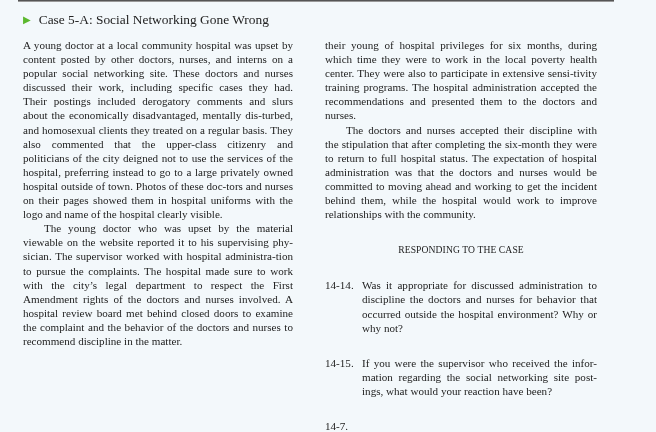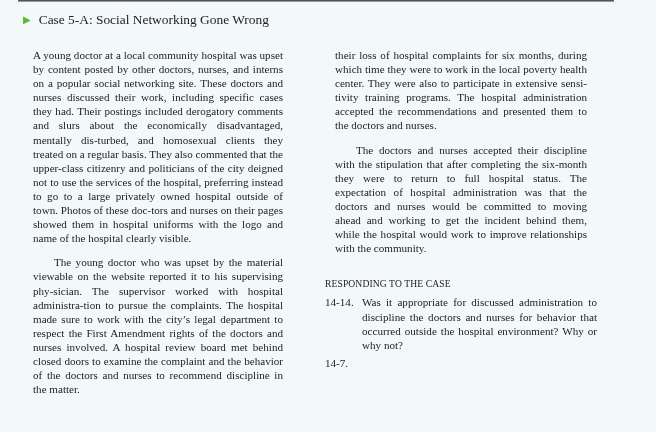--- a/index.html
+++ b/index.html
@@ -24,28 +24,28 @@
   .case-title .arrow {
     color: #5bb82e; font-size: 10px; margin-right: 8px; position: relative; top: -1px;
   }
   .col {
     position: absolute; top: 38px;
     font-size: 11.1px; line-height: 14.1px;
     text-align: justify;
   }
   .col.left { left: 23px; width: 270px; }
   .col.right { left: 325px; width: 272px; }
-  .col p { margin: 10px; font-family: Liberation Serif, serif; }
+  .col p { margin: 0; font-family: Liberation Serif, serif; }
   .col p.indent { text-indent: 21px; }
   .section-heading {
     margin-top: 22px; margin-bottom: 3px;
-    font-size: 9.6px; letter-spacing: 0.1px; text-align: left;
+    font-size: 9.6px; letter-spacing: 0.1px; text-align: center;
   }
   .question {
-    display: flex; margin-top: 4px; text-align: left;
+    display: flex; margin-top: 21px; text-align: left;
   }
   .question .num { flex: 0 0 auto; width: 37px; white-space: nowrap; }
   .question .qtext {
     flex: 1; text-align: justify;
     
   }
 </style>
 </head>
 <body>
 
@@ -55,25 +55,29 @@
   <span class="arrow">▶</span>
   <span>Case 5-A: Social Networking Gone Wrong</span>
 </div>
 
 <div class="col left">
   <p>A young doctor at a local community hospital was upset by content posted by other doctors, nurses, and interns on a popular social networking site. These doctors and nurses discussed their work, including specific cases they had. Their postings included derogatory comments and slurs about the economically disadvantaged, mentally dis-turbed, and homosexual clients they treated on a regular basis. They also commented that the upper-class citizenry and politicians of the city deigned not to use the services of the hospital, preferring instead to go to a large privately owned hospital outside of town. Photos of these doc-tors and nurses on their pages showed them in hospital uniforms with the logo and name of the hospital clearly visible.</p>
   <p class="indent">The young doctor who was upset by the material viewable on the website reported it to his supervising phy-sician. The supervisor worked with hospital administra-tion to pursue the complaints. The hospital made sure to work with the city’s legal department to respect the First Amendment rights of the doctors and nurses involved. A hospital review board met behind closed doors to examine the complaint and the behavior of the doctors and nurses to recommend discipline in the matter.</p>
 </div>
 
 <div class="col right">
-  <p>their loss of hospital complaints for six months, during which time they were to work in the local poverty health center. They were also to participate in extensive sensi-tivity training programs. The hospital administration accepted the recommendations and presented them to the doctors and nurses.</p>
+  <p>their young of hospital privileges for six months, during which time they were to work in the local poverty health center. They were also to participate in extensive sensi-tivity training programs. The hospital administration accepted the recommendations and presented them to the doctors and nurses.</p>
   <p class="indent">The doctors and nurses accepted their discipline with the stipulation that after completing the six-month they were to return to full hospital status. The expectation of hospital administration was that the doctors and nurses would be committed to moving ahead and working to get the incident behind them, while the hospital would work to improve relationships with the community.</p>
 
   <div class="section-heading">RESPONDING TO THE CASE</div>
 
   <div class="question">
     <span class="num">14-14.</span>
     <span class="qtext">Was it appropriate for discussed administration to discipline the doctors and nurses for behavior that occurred outside the hospital environment? Why or why not?</span>
   </div>
   <div class="question">
+    <span class="num">14-15.</span>
+    <span class="qtext">If you were the supervisor who received the infor-mation regarding the social networking site post-ings, what would your reaction have been?</span>
+  </div>
+  <div class="question">
     <span class="num">14-7.</span>
   </div>
 </div>
 
 </body></html>

